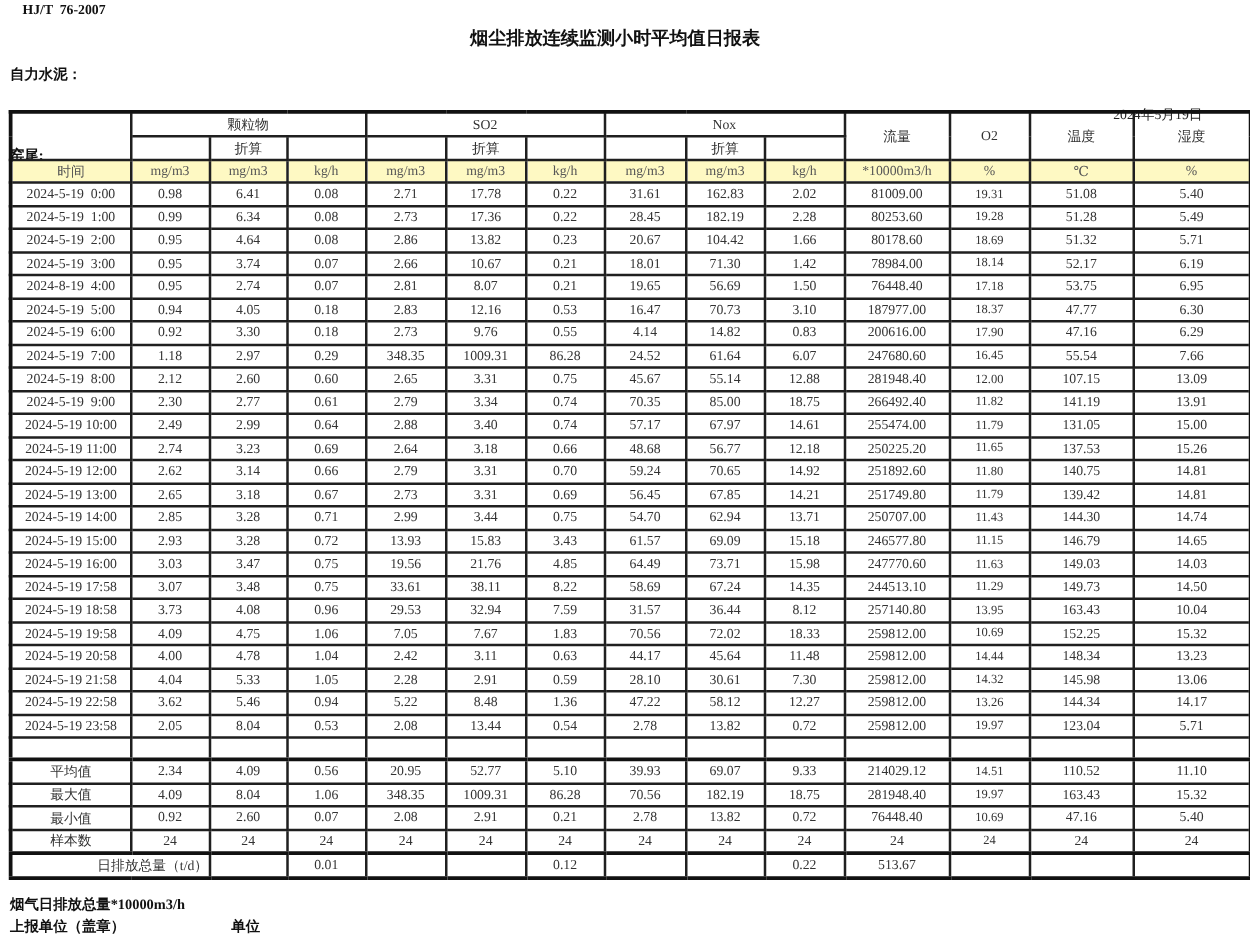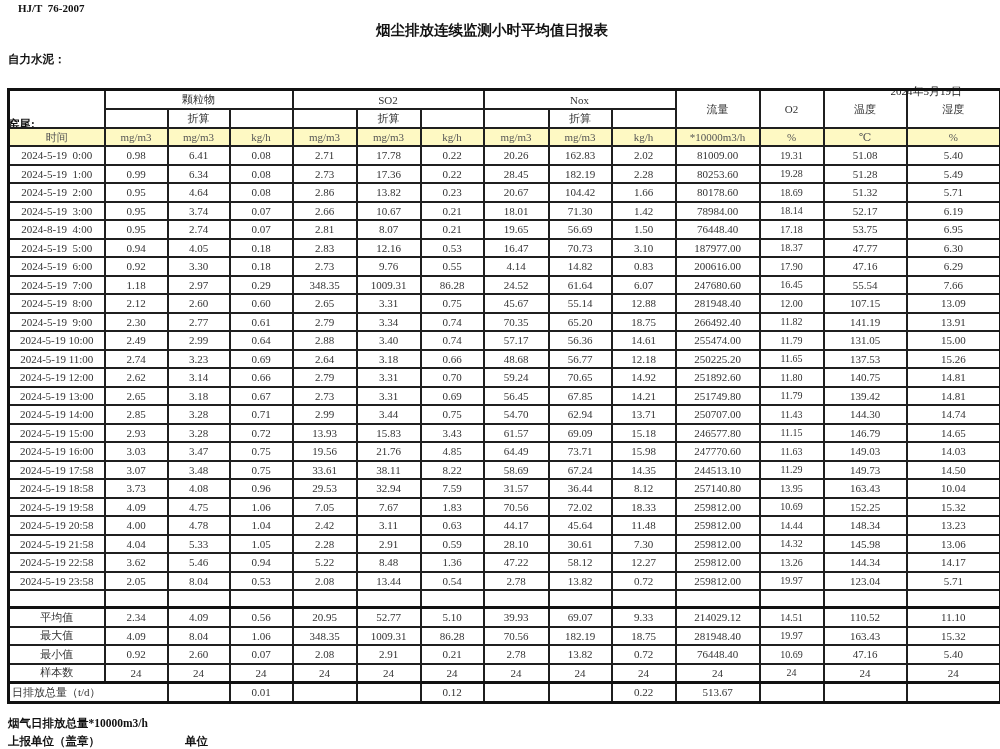--- a/index.html
+++ b/index.html
@@ -26,21 +26,21 @@
   }
   table.report{border:3px solid #111;}
   tr.hdr th{height:17px;color:#333;}
   tr.units th{background:#fef9c3;color:#555;height:16px;}
   td.time{white-space:pre;color:#444;}
   td.o2{font-size:10px;color:#555;}
   tr.empty td{height:15px;border-bottom:3px solid #111;}
   tr.samples td{border-bottom:3px solid #111;}
   tr.summary td.label{color:#333;}
   tr.daily td{border-bottom:3px solid #111;}
-  tr.daily td.label{text-align:left;padding-left:2px;}
+  tr.daily td.label{text-align:right;padding-left:13px;}
   .footer1{position:absolute;top:716px;left:8px;font-size:11.5px;font-weight:bold;color:#111;text-align:center;}
   .footer2{position:absolute;top:734px;left:8px;font-size:11.5px;font-weight:bold;color:#111;}
   .footer3{position:absolute;top:734px;left:185px;font-size:11.5px;font-weight:bold;color:#111;}
 </style>
 </head>
 <body>
 
 <div class="std">HJ/T  76-2007</div>
 <div class="title">烟尘排放连续监测小时平均值日报表</div>
 <div class="company">自力水泥：</div>
@@ -104,21 +104,21 @@
     </tr>
 
   <tr>
         <td class="time">2024-5-19  0:00</td>
         <td>0.98</td>
         <td>6.41</td>
         <td>0.08</td>
         <td>2.71</td>
         <td>17.78</td>
         <td>0.22</td>
-        <td>20.26</td>
+        <td>31.61</td>
         <td>162.83</td>
         <td>2.02</td>
         <td>81009.00</td>
         <td class="o2">19.31</td>
         <td>51.08</td>
         <td>5.40</td>
       </tr>
       <tr>
         <td class="time">2024-5-19  1:00</td>
         <td>0.99</td>
@@ -249,37 +249,37 @@
       </tr>
       <tr>
         <td class="time">2024-5-19  9:00</td>
         <td>2.30</td>
         <td>2.77</td>
         <td>0.61</td>
         <td>2.79</td>
         <td>3.34</td>
         <td>0.74</td>
         <td>70.35</td>
-        <td>65.20</td>
+        <td>85.00</td>
         <td>18.75</td>
         <td>266492.40</td>
         <td class="o2">11.82</td>
         <td>141.19</td>
         <td>13.91</td>
       </tr>
       <tr>
         <td class="time">2024-5-19 10:00</td>
         <td>2.49</td>
         <td>2.99</td>
         <td>0.64</td>
         <td>2.88</td>
         <td>3.40</td>
         <td>0.74</td>
         <td>57.17</td>
-        <td>56.36</td>
+        <td>67.97</td>
         <td>14.61</td>
         <td>255474.00</td>
         <td class="o2">11.79</td>
         <td>131.05</td>
         <td>15.00</td>
       </tr>
       <tr>
         <td class="time">2024-5-19 11:00</td>
         <td>2.74</td>
         <td>3.23</td>

